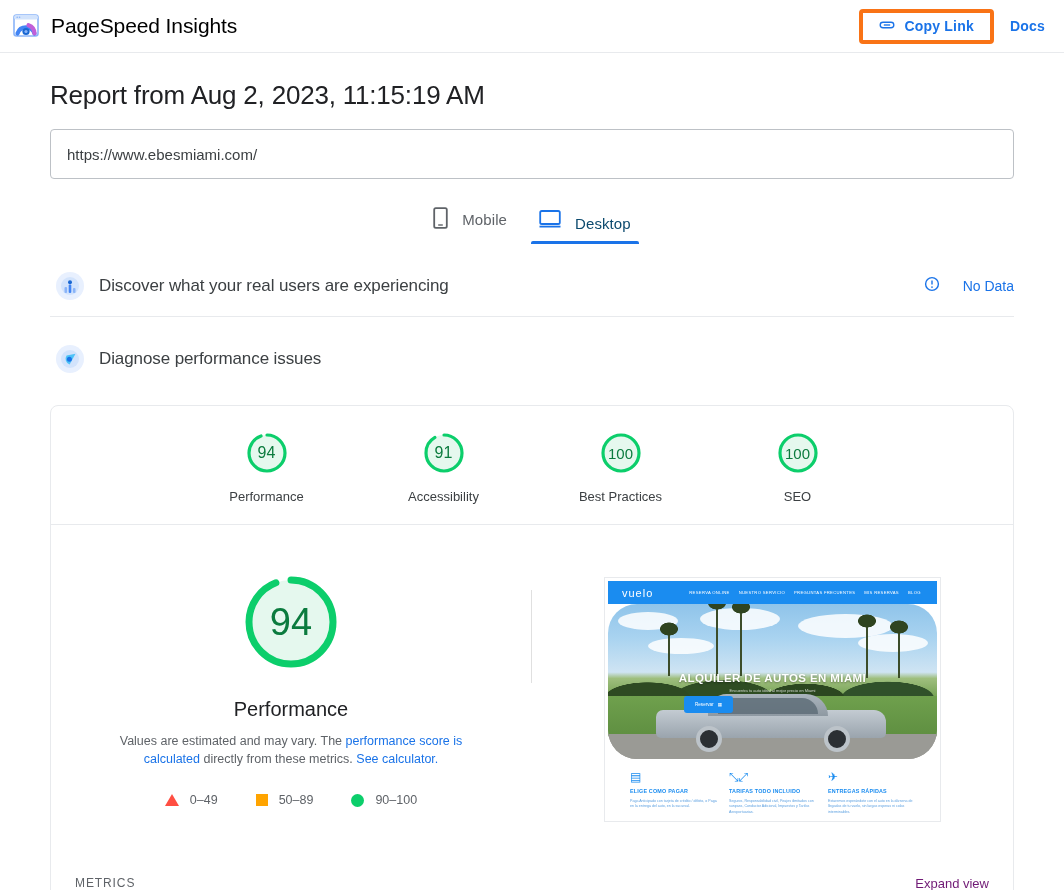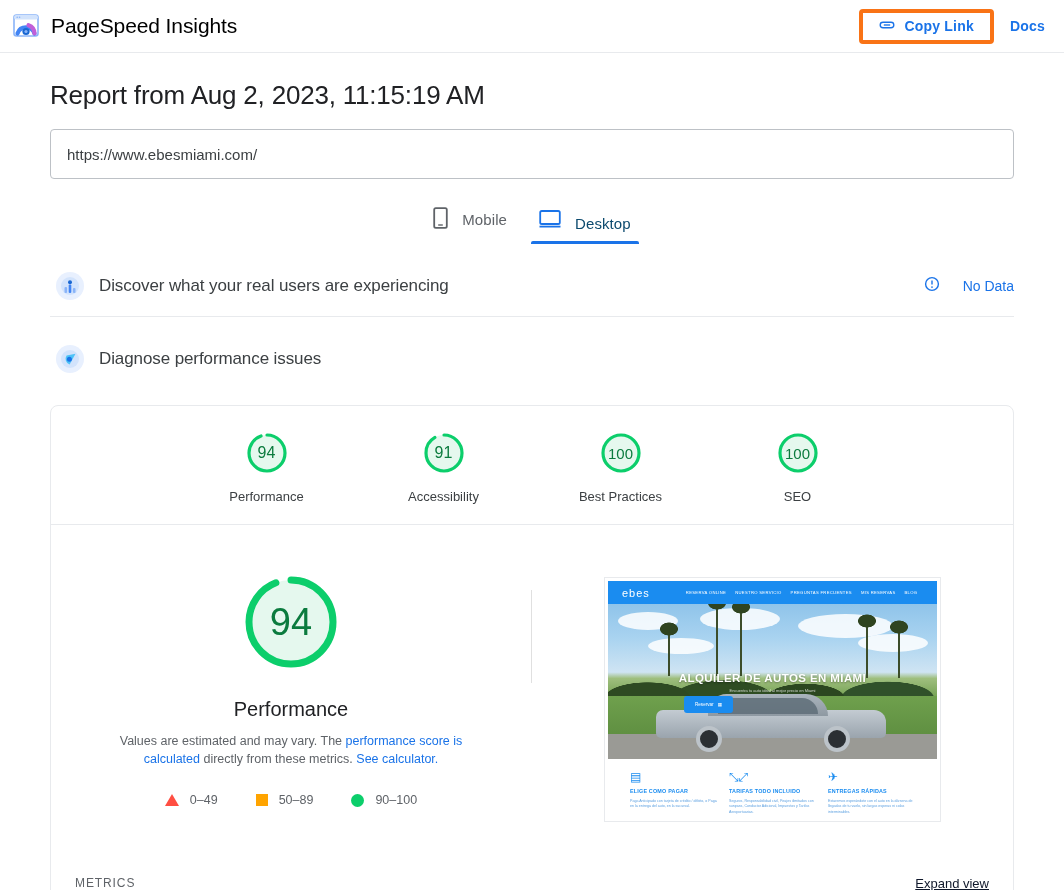--- a/index.html
+++ b/index.html
@@ -158,20 +158,21 @@
     height:23px; background:#1a8cf0; display:flex; align-items:center;
     padding:0 14px; position:relative;
   }
   .th-logo{ color:#fff; font-size:11px; letter-spacing:1px; }
   .th-menu{ display:flex; gap:9px; margin-left:36px; }
   .th-menu span{ color:#fff; font-size:4.2px; letter-spacing:.3px; white-space:nowrap;}
   .th-hero{
     height:155px; position:relative; overflow:hidden;
     background:
       linear-gradient(to bottom,#8fc4ea 0%,#a9d3f0 22%,#cfe4f3 44%,#9fbf7e 48%,#6f9e4e 62%,#6b9a4b 72%,#9d9d97 80%,#8e8e88 100%);
+    border-radius: 29px;
   }
   .cloud{ position:absolute; background:rgba(255,255,255,.85); border-radius:50%; }
   .palm{ position:absolute; width:2px; background:#3c4d2a; }
   .palm:before{
     content:""; position:absolute; top:-9px; left:-10px; width:22px; height:16px;
     background:radial-gradient(ellipse at center, #2f4420 0%, #2f4420 55%, transparent 60%);
     border-radius:50%;
   }
   .treeline{
     position:absolute; left:0; right:0; top:60px; height:34px;
@@ -224,21 +225,21 @@
   .feat-ico{ color:#1a8cf0; font-size:12px; line-height:12px; height:14px;}
   .feat-h{ color:#1a8cf0; font-size:5.4px; font-weight:700; line-height:7px; margin-top:3px; letter-spacing:.2px;}
   .feat-p{ color:#5b9fe0; font-size:3.6px; line-height:5.4px; margin-top:4px; }
 
   
   .metrics-row{
     display:flex; align-items:center; padding:0 24px;
     margin-top:38px; height:46px;
   }
   .metrics-label{ font-size:12px; color:#5f6368; letter-spacing:.9px; font-weight:500;}
-  .expand-view{ margin-left:auto; font-size:13px; color:#0f172a; cursor:pointer;text-decoration:underline;}
+  .expand-view{ margin-left:auto; font-size:13px; color:#701a75; cursor:pointer;}
 
   .icon{ display:inline-block; vertical-align:middle; }
 </style>
 </head>
 <body>
 
 <div class="header">
   <div class="brand">
     <span class="logo">
       <svg width="28" height="28" viewBox="0 0 28 28">
@@ -415,21 +416,21 @@
           </div>
         </div>
       </div>
 
       <div class="vdiv"></div>
 
       <div class="right-col">
         <div class="thumb">
 
           <div class="th-nav">
-            <span class="th-logo">ebes</span>
+            <span class="th-logo">vuelo</span>
             <span class="th-menu">
               <span>RESERVA ONLINE</span>
               <span>NUESTRO SERVICIO</span>
               <span>PREGUNTAS FRECUENTES</span>
               <span>MIS RESERVAS</span>
               <span>BLOG</span>
             </span>
           </div>
 
           <div class="th-hero">

